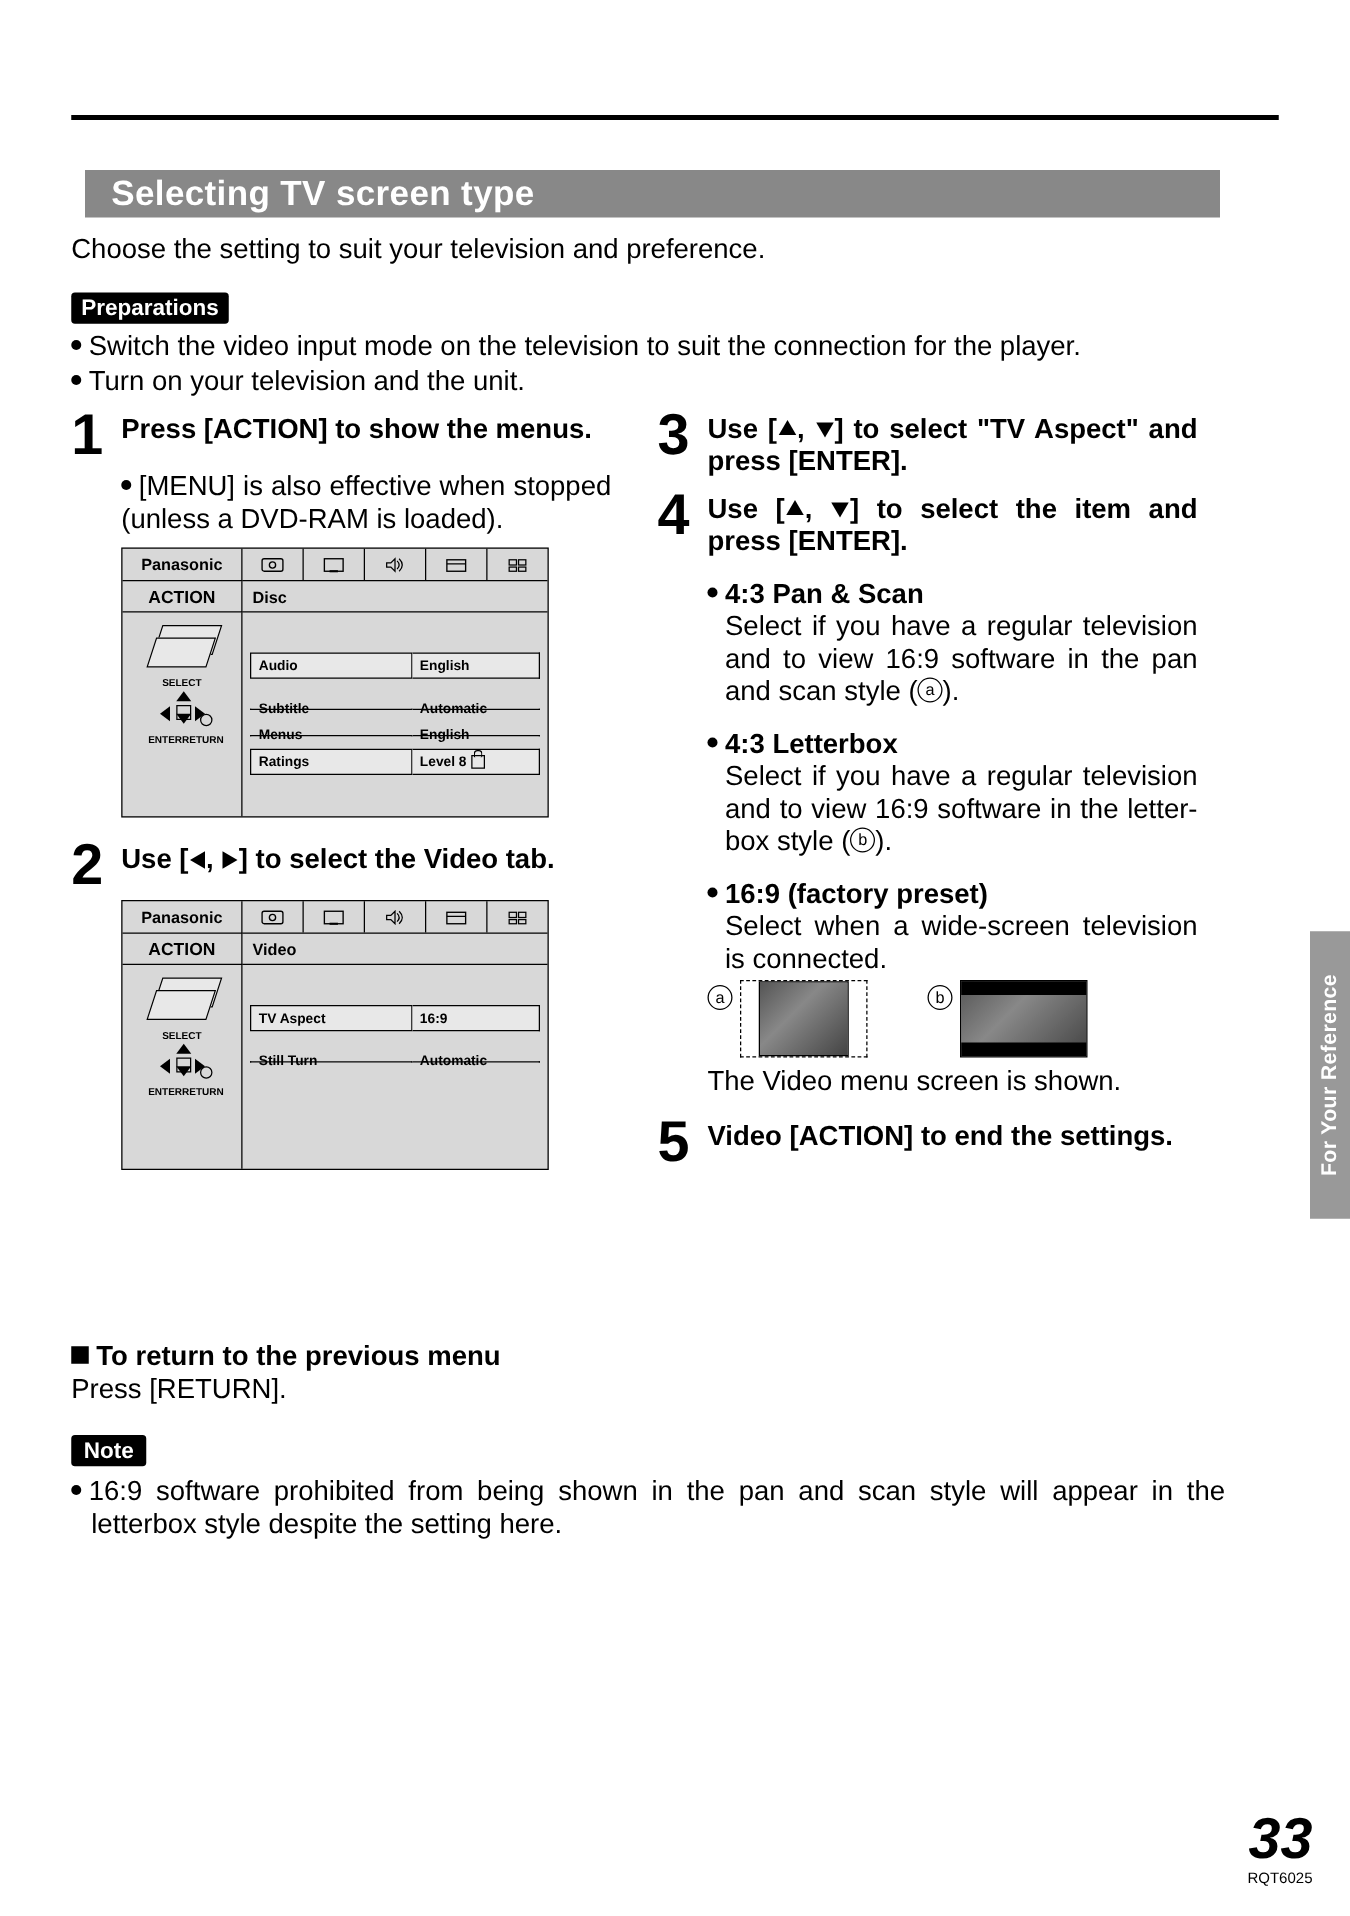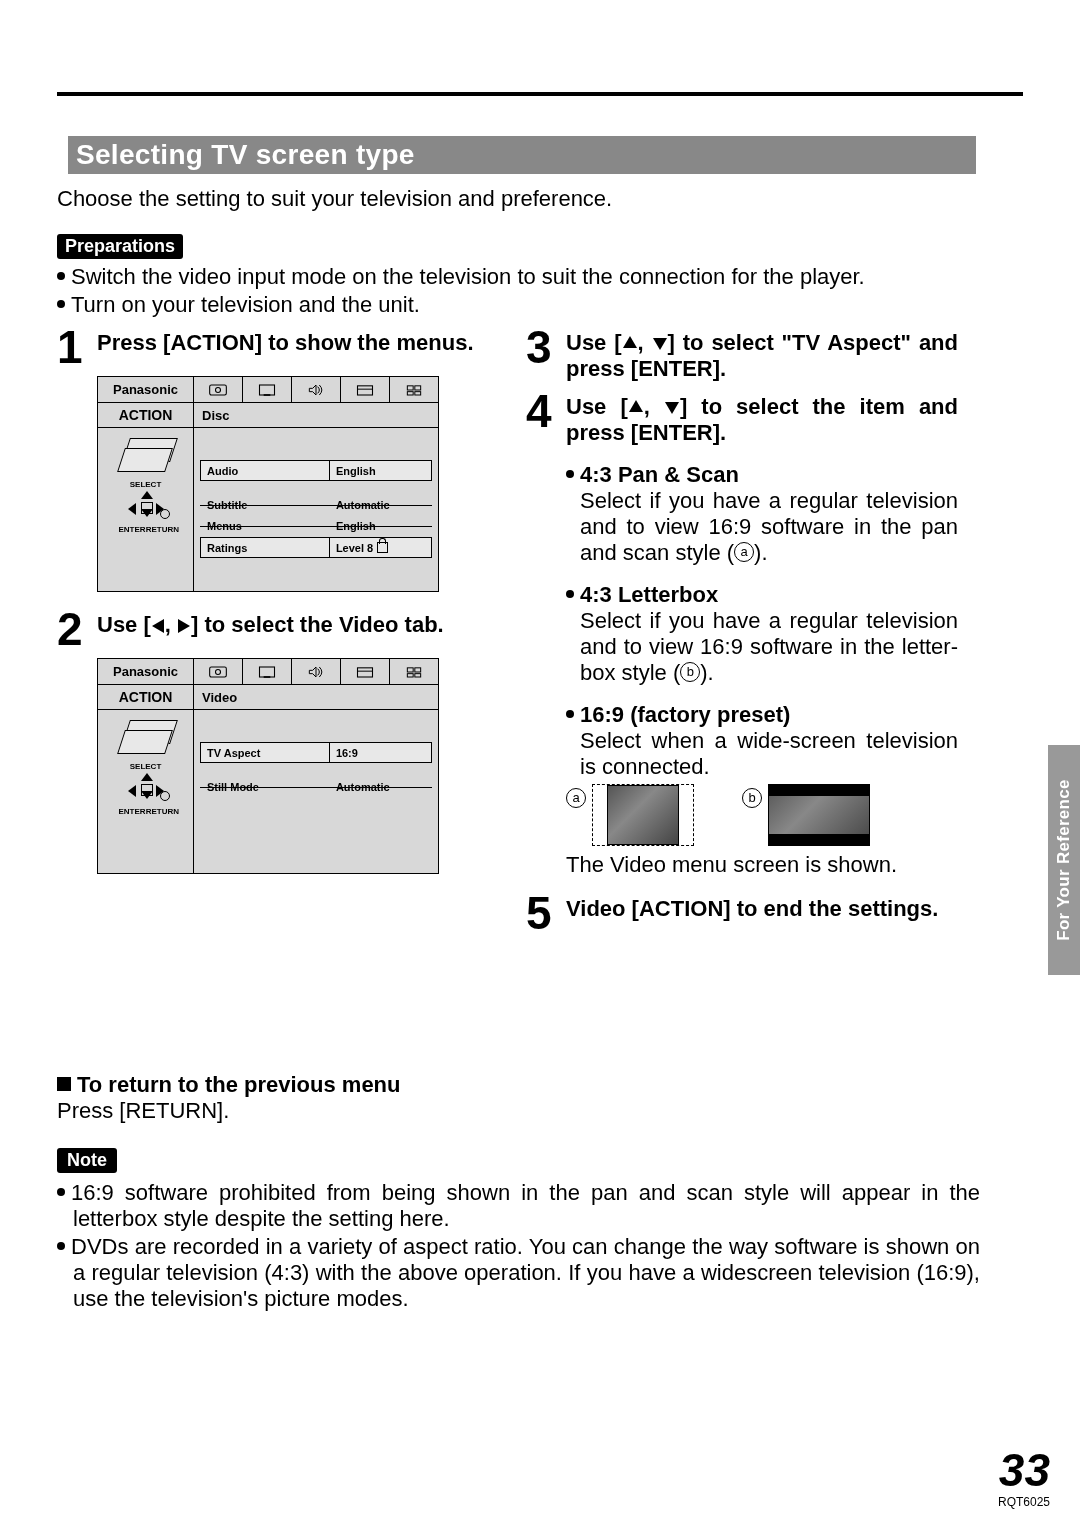--- a/index.html
+++ b/index.html
@@ -1,19 +1,19 @@
 <!DOCTYPE html>
 <html><head>
 <meta charset="utf-8">
 <style>
   html,body{margin:0;padding:0;background:#fff;color:#000;font-family:Arial,Helvetica,sans-serif;}
   .page{position:relative;width:1080px;height:1533px;margin:0 auto;background:#fff;}
   .rule{position:absolute;left:57px;right:57px;top:92px;height:4px;background:#000;}
   .heading-bar{position:absolute;left:68px;top:136px;width:908px;height:38px;background:#888;display:flex;align-items:center;}
-  .heading-bar span{color:#fff;font-size:28px;font-weight:bold;letter-spacing:.3px;padding-left:8px;}
+  .heading-bar span{color:#fff;font-size:28px;font-weight:bold;letter-spacing:.3px;padding-left:21px;}
   .intro{position:absolute;left:57px;top:186px;font-size:22px;}
   .prep-label{position:absolute;left:57px;top:234px;background:#000;color:#fff;font-size:18px;font-weight:bold;padding:2px 8px;border-radius:3px;}
   .prep-list{position:absolute;left:57px;top:263px;font-size:22px;line-height:1.25;}
   .prep-list div::before{content:"";display:inline-block;width:8px;height:8px;background:#000;border-radius:50%;margin-right:6px;vertical-align:middle;position:relative;top:-2px;}
   .col{position:absolute;width:432px;}
   .col-left{left:57px;top:324px;}
   .col-right{left:526px;top:324px;}
   .step{display:flex;margin-bottom:6px;}
   .step-num{font-size:46px;font-weight:bold;line-height:1;width:40px;flex:0 0 40px;}
   .step-head{font-size:22px;font-weight:bold;text-align:justify;text-justify:inter-word;margin-top:6px;}
@@ -98,20 +98,21 @@
     <div>Switch the video input mode on the television to suit the connection for the player.</div>
     <div>Turn on your television and the unit.</div>
   </div>
 
   <div class="col col-left">
 
     <div class="step">
       <div class="step-num">1</div>
       <div class="step-head" style="flex:1">Press [ACTION] to show the menus.</div>
     </div>
+    <div class="step-body"><span class="dot"></span><span>[MENU] is also effective when stopped (unless a DVD-RAM is loaded).</span></div>
 
     <div class="menu-screen" style="height:214px;">
       <div class="menu-left">
         <div class="menu-left-top">Panasonic</div>
         <div class="menu-left-action">ACTION</div>
         <div class="menu-left-device">
           <div class="device-icon">
               <div class="box1"></div>
               <div class="box2"></div>
             </div>
@@ -259,21 +260,21 @@
             </div>
         </div>
         <div class="subhead">Video</div>
         <div class="rows-area">
           <div class="spacer"></div>
           <div class="row">
               <div class="cell k">TV Aspect</div>
               <div class="cell v">16:9</div>
             </div>
           <div class="row">
-              <div class="cell k">Still Mode</div>
+              <div class="cell k">Still Turn</div>
               <div class="cell v">Automatic</div>
             </div>
         </div>
       </div>
     </div>
   </div>
 
   <div class="col col-right">
 
     <div class="step">
@@ -327,21 +328,20 @@
   </div>
 
   <div class="return-block">
     <span class="block-mark"></span><b>To return to the previous menu</b><br>
     <span>Press [RETURN].</span>
   </div>
 
   <div class="note-label">Note</div>
   <div class="notes">
     <div>16:9 software prohibited from being shown in the pan and scan style will appear in the letterbox style despite the setting here.</div>
-    <div>DVDs are recorded in a variety of aspect ratio. You can change the way software is shown on a regular television (4:3) with the above operation. If you have a widescreen television (16:9), use the television's picture modes.</div>
   </div>
 
   <div class="side-tab">
       <span>For Your Reference</span>
     </div>
   <div class="page-num">33</div>
   <div class="doc-id">RQT6025</div>
 </div>
 
 </body></html>

